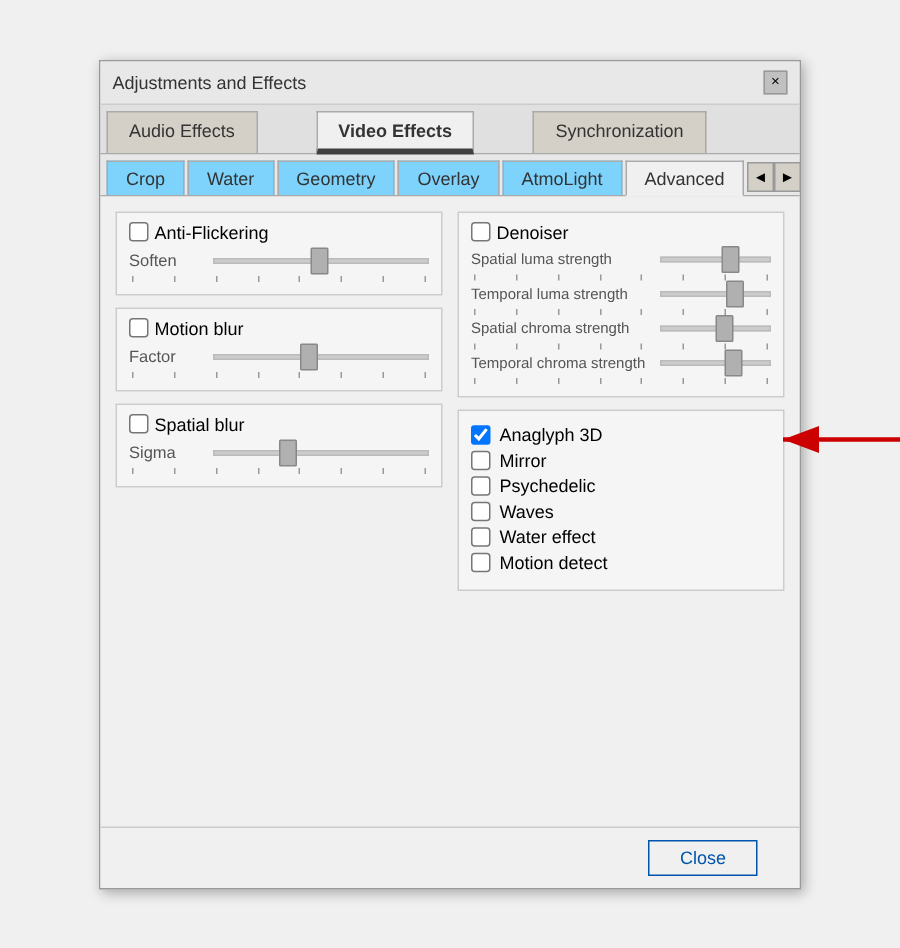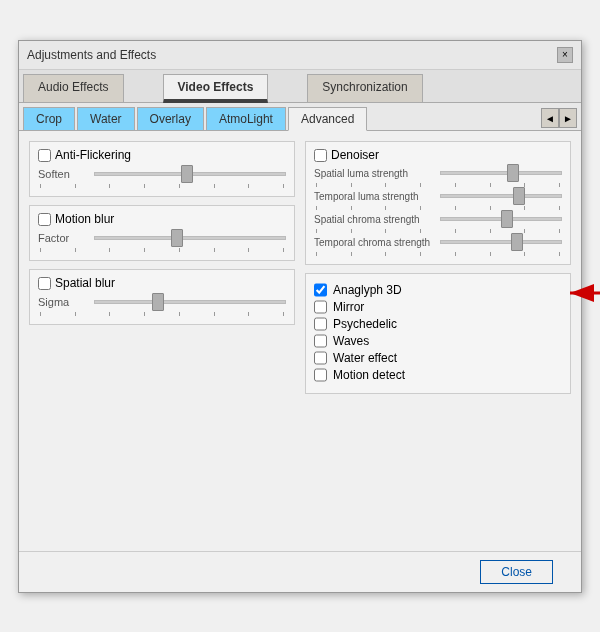--- a/index.html
+++ b/index.html
@@ -7,21 +7,21 @@
       font-family: 'Segoe UI', Tahoma, Geneva, Verdana, sans-serif;
       font-size: 12px;
       background: #f0f0f0;
       display: flex;
       align-items: center;
       justify-content: center;
       width: 600px;
       height: 632px;
     }
     .dialog {
-      width: 564px;
+      width: 468px;
       background: #f0f0f0;
       border: 1px solid #999;
       box-shadow: 2px 2px 8px rgba(0,0,0,0.3);
     }
     .title-bar {
       background: #e8e8e8;
       padding: 6px 8px;
       display: flex;
       justify-content: space-between;
       align-items: center;
@@ -119,21 +119,21 @@
       gap: 8px;
     }
     .section {
       border: 1px solid #ccc;
       padding: 6px 8px 8px 8px;
       position: relative;
       background: #f5f5f5;
     }
     .section-label {
       display: flex;
-      align-items: flex-end;
+      align-items: flex-start;
       gap: 4px;
       margin-bottom: 6px;
     }
     .section-label input[type="checkbox"] {
       margin: 0;
     }
     .slider-row {
       display: flex;
       align-items: center;
       gap: 6px;
@@ -259,20 +259,21 @@
 
   <div class="tab-bar-top">
     <div class="tab-top">Audio Effects</div>
     <div class="tab-top active">Video Effects</div>
     <div class="tab-top">Synchronization</div>
   </div>
 
   <div class="tab-bar-second">
     <div class="tab-second">Crop</div>
     <div class="tab-second">Water</div>
+    <div class="tab-second">Geometry</div>
     <div class="tab-second">Overlay</div>
     <div class="tab-second">AtmoLight</div>
     <div class="tab-second active">Advanced</div>
     <div class="tab-nav-arrows">
       <div class="tab-nav-btn">◄</div>
       <div class="tab-nav-btn">►</div>
     </div>
   </div>
 
   <div class="content">

